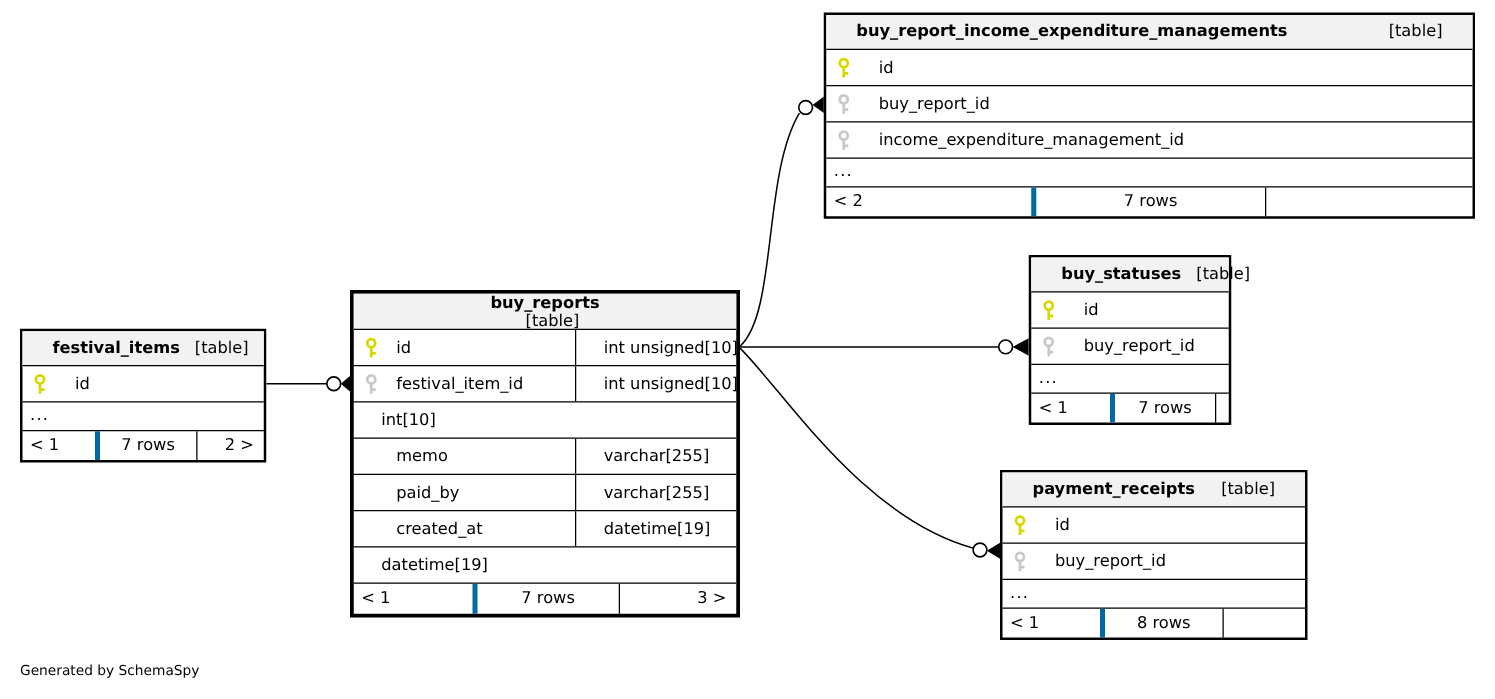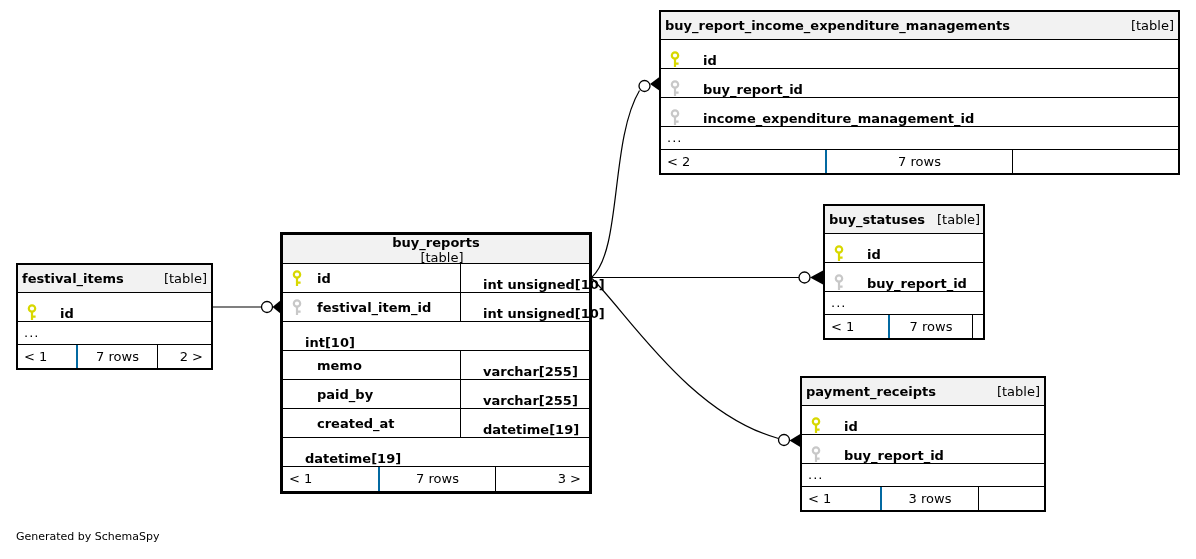--- a/index.html
+++ b/index.html
@@ -9,39 +9,39 @@
   
   .wires { position:absolute; left:0; top:0; }
   .wires path { stroke:var(--line-color,#000); stroke-width:1.2; fill:none; }
   .wires circle { fill:#fff; stroke:var(--line-color,#000); stroke-width:1.3; }
   .wires polygon { fill:var(--line-color,#000); stroke:none; }
 
   
   .tbl { position:absolute; background:#fff; border:2px solid #000; box-sizing:border-box; font-size:13px; }
   .tbl-focus { border-width:3px; }
   .th { display:flex; justify-content:space-between; align-items:center; height:27px;
-        background:var(--header-bg,#f2f2f2); border-bottom:1px solid #000; padding:0 4px; }
+        background:var(--header-bg,#f2f2f2); border-bottom:1px solid #000; padding:0 24px; }
   .tbl-focus .th { height:28px;flex-direction:column; }
   .tt { font-weight:bold; white-space:nowrap; }
   .tg { white-space:nowrap; margin-left:12px; }
-  .row { display:flex; align-items:flex-end; height:28px; border-bottom:1px solid #000;font-weight:bold; }
+  .row { display:flex; align-items:center; height:28px; border-bottom:1px solid #000; }
   .ncell { display:flex; align-items:center; height:100%; flex:1 1 auto; }
   .tbl-focus .ncell { flex:0 0 auto; width:177px; border-right:1px solid #000; }
   .ki { width:12px; height:17px; margin-left:8px; flex:0 0 12px; }
   .ki svg circle, .ki svg path { fill:none; stroke-width:2.2; }
   .ki.pk svg circle, .ki.pk svg path { stroke:var(--pk-color,#d8d800); }
   .ki.fk svg circle, .ki.fk svg path { stroke:var(--fk-color,#c8c8c8); }
   .cn { margin-left:14px; white-space:nowrap; }
   .g2 .cn { margin-left:22px; }
   .ct { margin-left:22px; white-space:nowrap; }
   .dots { height:22px; line-height:22px; border-bottom:1px solid #000; padding-left:6px; letter-spacing:1px; }
   .tf { display:flex; height:23px; line-height:23px; }
   .tbl-focus .tf { height:24px; line-height:24px; }
   .fl { padding-left:6px; box-sizing:border-box; flex:0 0 auto; white-space:nowrap; }
-  .fc { text-align:center; border-left:2px solid #0369a1; box-sizing:border-box; flex:0 0 auto; white-space:nowrap; }
+  .fc { text-align:center; border-left:4px solid #0369a1; box-sizing:border-box; flex:0 0 auto; white-space:nowrap; }
   .fr { flex:1 1 auto; text-align:right; padding-right:8px; border-left:1px solid #000; box-sizing:border-box; white-space:nowrap; }
 
   .credit { position:absolute; left:16px; top:530px; font-size:11px; }
 </style>
 </head>
 <body>
 
 <div class="canvas">
 
   <svg class="wires" width="1196" height="559">
@@ -143,21 +143,21 @@
     <div class="row">
       <span class="ki fk"><svg width="12" height="17" viewBox="0 0 12 17">
             <circle cx="6" cy="4.5" r="3.2"></circle>
             <path d="M6 7.7 L6 16 M6 12.6 L9.6 12.6"></path>
           </svg></span>
       <span class="cn">buy_report_id</span>
     </div>
     <div class="dots">...</div>
     <div class="tf">
       <span class="fl" style="width:78px;">&lt; 1</span>
-      <span class="fc" style="width:98px;">3 rows</span>
+      <span class="fc" style="width:98px;">8 rows</span>
       <span class="fr"></span>
     </div>
   </div>
 
   <div class="tbl tbl-focus" style="left:280px; top:232px; width:312px;">
     <div class="th">
       <span class="tt">buy_reports</span>
       <span class="tg">[table]</span>
     </div>
     <div class="row">

